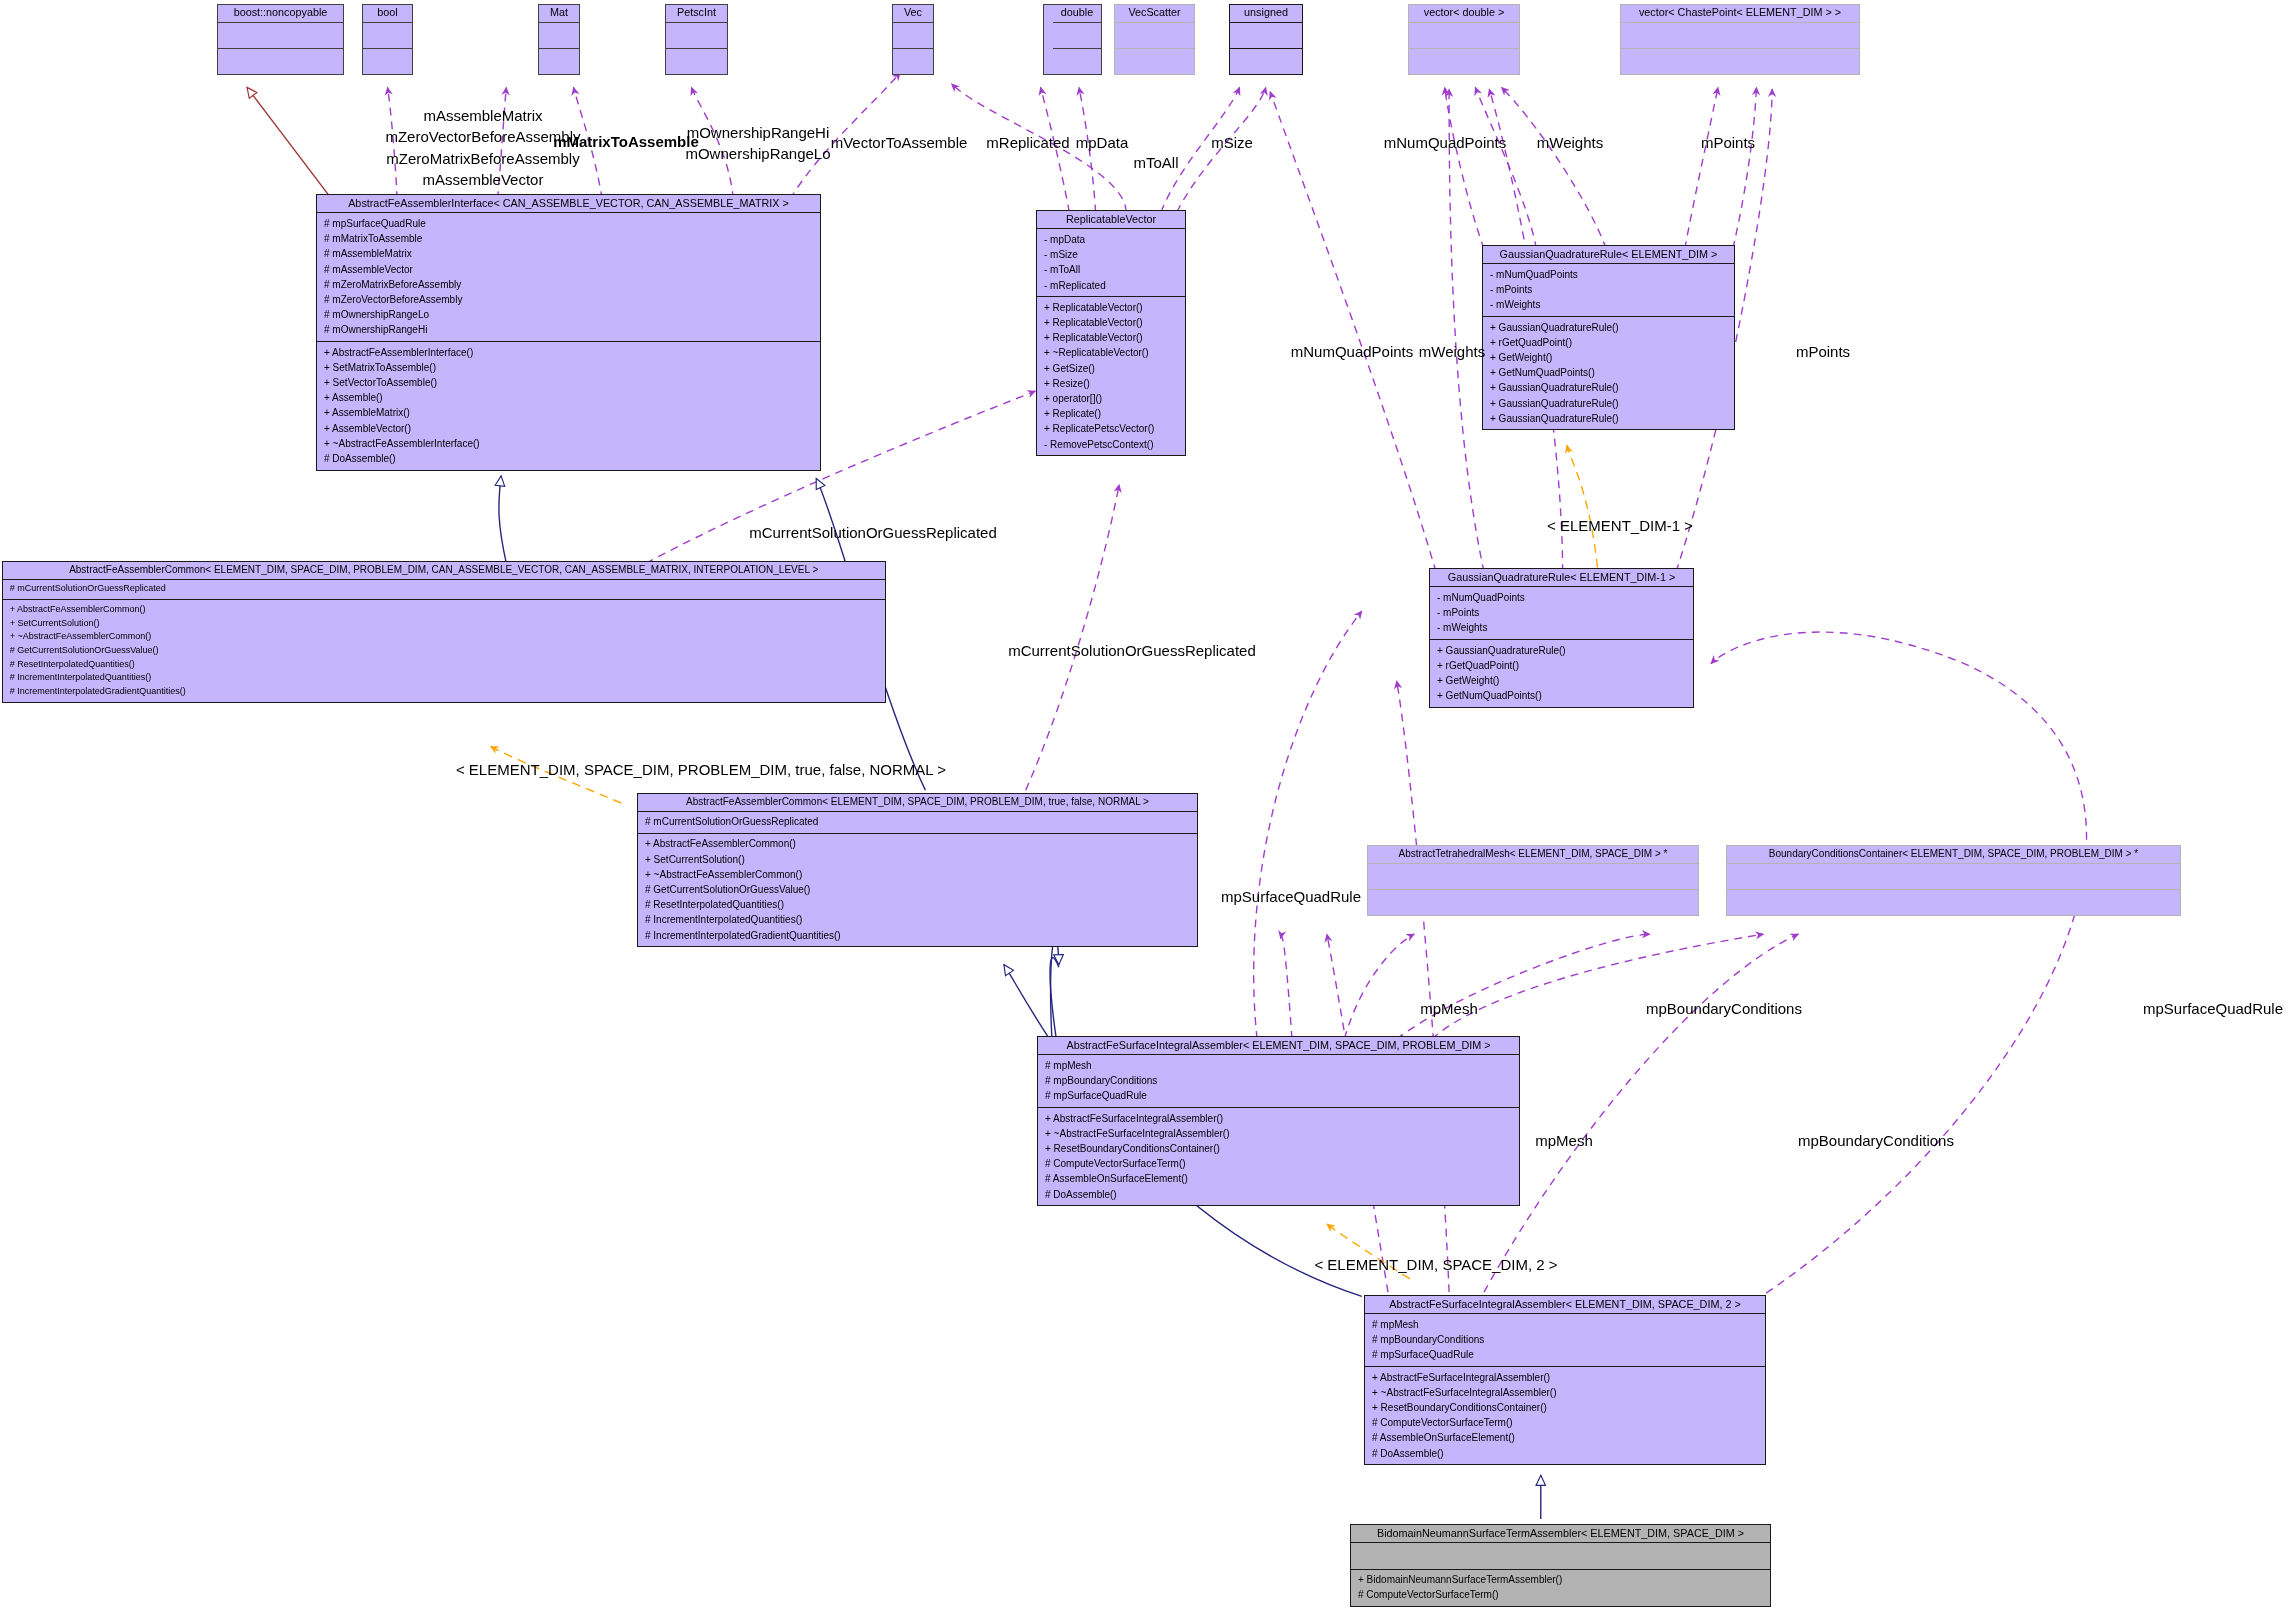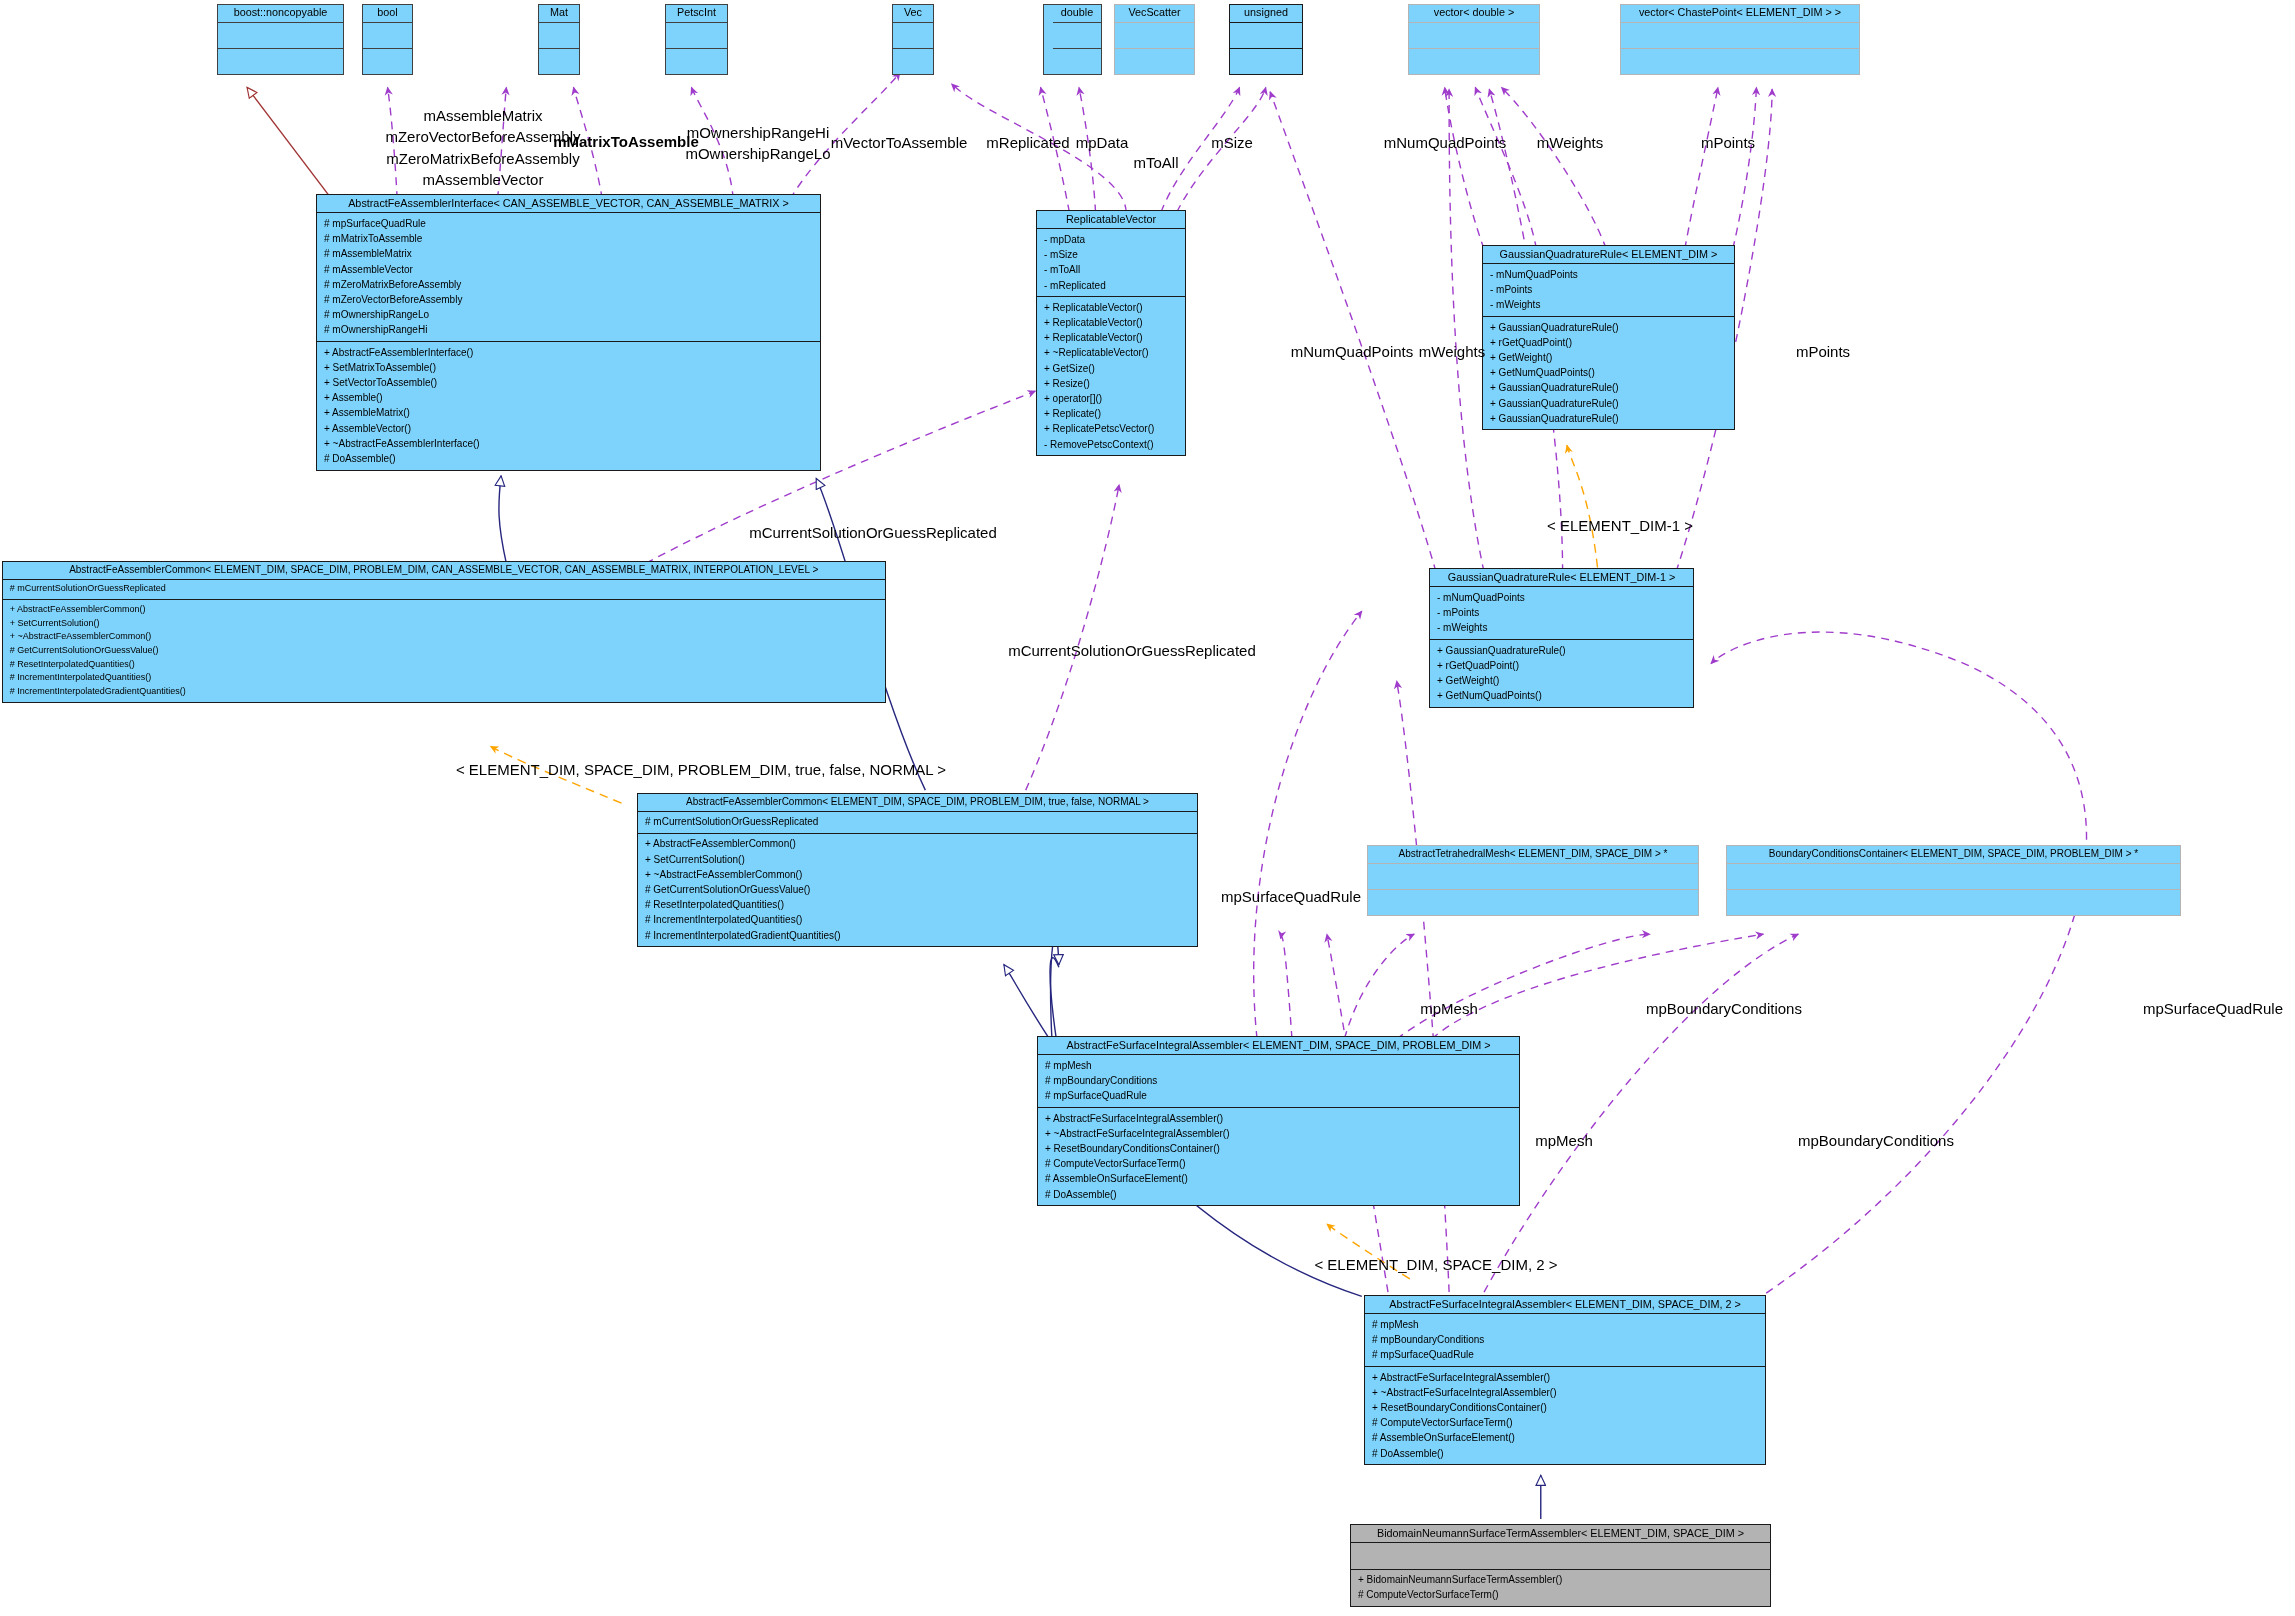--- a/index.html
+++ b/index.html
@@ -25,21 +25,21 @@
     top: 0;
     width: 2295px;
     height: 1616px;
     pointer-events: none;
   }
 
   
   .node {
     position: absolute;
     box-sizing: border-box;
-    background: #7dd3fc;
+    background: #c4b5fd;
     border: 0.9px solid #404040;
     z-index: 5;
   }
   .node.thick { border: 1.4px solid #1a1a1a; }
   .node.grey  { background: #b3b3b3; border: 1.4px solid #1a1a1a; }
   .node.light { border: 0.9px solid #b4b4b4; }
 
   .node .title {
     text-align: center;
     padding: 2.6px 5.2px 3.5px 5.2px;
@@ -221,21 +221,21 @@
   </div>
 
   <div class="node thick" style="left:1229px; top:3.5px; width:74px;">
     <div class="title fs12">unsigned</div>
     <div class="sep"></div>
     <div class="compartment empty"></div>
     <div class="sep"></div>
     <div class="compartment empty"></div>
   </div>
 
-  <div class="node light" style="left:1408px; top:3.5px; width:132px;">
+  <div class="node light" style="left:1408px; top:3.5px; width:112px;">
     <div class="title fs12">vector&lt; double &gt;</div>
     <div class="sep"></div>
     <div class="compartment empty"></div>
     <div class="sep"></div>
     <div class="compartment empty"></div>
   </div>
 
   <div class="node light" style="left:1620px; top:3.5px; width:240px;">
     <div class="title fs12">vector&lt; ChastePoint&lt; ELEMENT_DIM &gt; &gt;</div>
     <div class="sep"></div>

